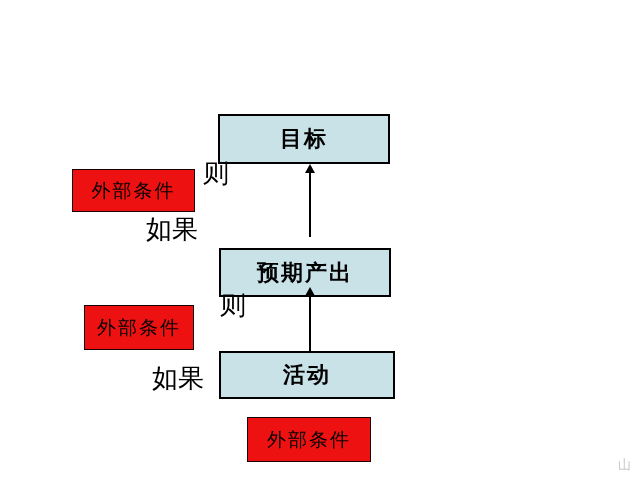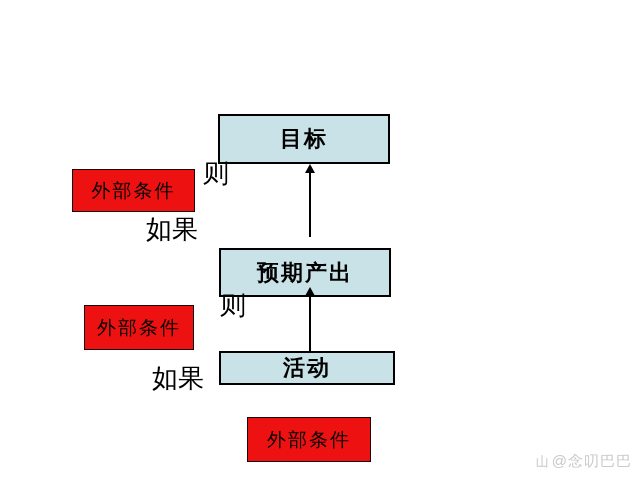--- a/index.html
+++ b/index.html
@@ -29,21 +29,21 @@
     display: flex;
     align-items: center;
     justify-content: center;
     font-size: 22px;
     font-weight: bold;
     color: #000000;
     letter-spacing: 2px;
   }
   #box-goal     { left: 218px; top: 114px; width: 172px; height: 50px; }
   #box-output   { left: 219px; top: 248px; width: 172px; height: 49px; }
-  #box-activity { left: 219px; top: 351px; width: 176px; height: 34px; }
+  #box-activity { left: 219px; top: 351px; width: 176px; height: 48px; }
 
   .cond-box {
     position: absolute;
     background: var(--box-red, #ee1111);
     border: 1.5px solid #1a0000;
     box-sizing: border-box;
     display: flex;
     align-items: center;
     justify-content: center;
     font-size: 19px;
@@ -141,16 +141,15 @@
     <span>外部条件</span>
   </div>
 
   <div class="connector-label" id="lbl-then-1">则</div>
   <div class="connector-label" id="lbl-if-1">如果</div>
   <div class="connector-label" id="lbl-then-2">则</div>
   <div class="connector-label" id="lbl-if-2">如果</div>
 
   <div class="watermark">
     <span class="logo">山</span>
-    <span>@念叨巴巴</span>
   </div>
 
 </div>
 
 </body></html>

